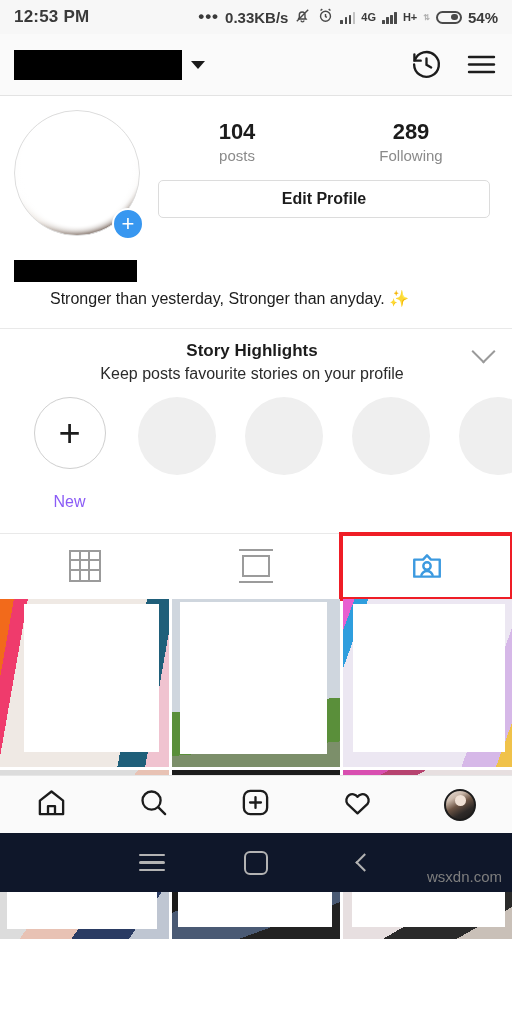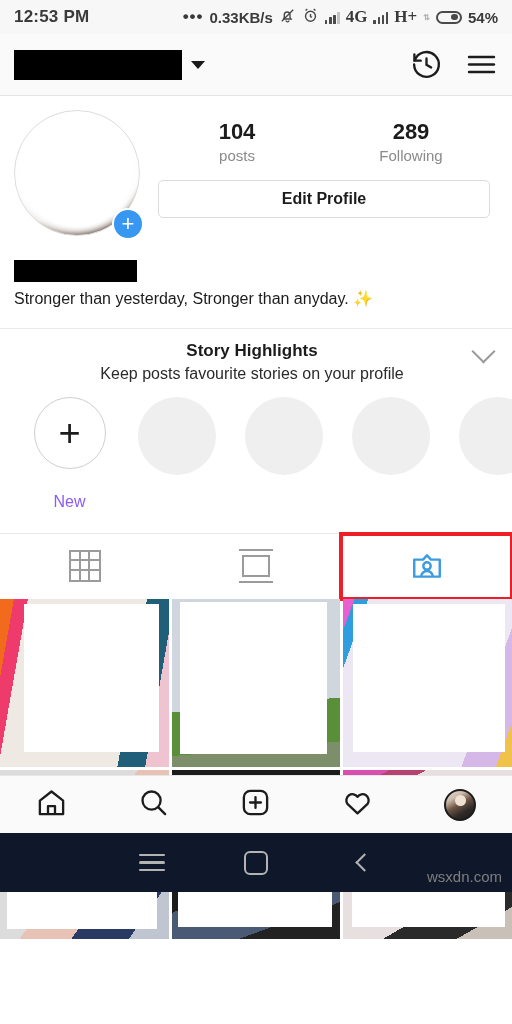--- a/index.html
+++ b/index.html
@@ -14,21 +14,21 @@
   
   .statusbar {
     height: 34px; background:#f7f7f7;
     display:flex; align-items:center; justify-content:space-between;
     padding: 0 14px; color:#3a3a3a;
   }
   .sb-time { font-size: 17px; font-weight: 700; letter-spacing:.2px; }
   .sb-right { display:flex; align-items:center; gap:6px; }
   .sb-dots { letter-spacing:1px; font-size:17px; font-weight:900; line-height:10px; }
   .sb-speed { font-size:15px; font-weight:700; }
-  .sb-4g, .sb-hp { font-size:17px; font-weight:700;font-family:Liberation Serif, serif; }
+  .sb-4g, .sb-hp { font-size:11px; font-weight:700; }
   .sb-pct { font-size:15px; font-weight:700; }
   .ico { display:inline-block; }
   .bars { display:inline-flex; align-items:flex-end; gap:1.5px; height:13px; }
   .bars i { display:block; width:2.6px; background:#4a4a4a; border-radius:.5px; }
   .bars i:nth-child(1){height:4px;} .bars i:nth-child(2){height:6.5px;}
   .bars i:nth-child(3){height:9px;} .bars i:nth-child(4){height:12px;}
   .bars i.dim{ background:#c2c2c2; }
   .batt { width:26px; height:13px; border:2px solid #4a4a4a; border-radius:7px; position:relative; display:inline-block; }
   .batt::after{ content:""; position:absolute; right:1.5px; top:1.5px; bottom:1.5px; width:7px; background:#4a4a4a; border-radius:4px; }
   .tinyhp { font-size:8px; font-weight:700; color:#b0b0b0; }
@@ -72,21 +72,21 @@
   .stat-lbl { font-size:15px; color:#8a8a8a; margin-top:1px; }
   .edit-btn {
     margin:16px 8px 0 8px; height:38px; border:1px solid #dcdcdc; border-radius:5px;
     background:#fff; display:flex;align-items:center;justify-content:center;
     font-size:16px; font-weight:700; color:#1c1c1c;
   }
 
   
   .bio { padding: 14px 14px 0 14px; }
   .name-redact { width:123px; height:22px; background:#000; }
-  .bio-text { font-size:16px; color:#1c1c1c; margin-top:6px; line-height:1.35; }
+  .bio-text { font-size:16px; color:#1c1c1c; margin-top:6px; line-height:1.35;margin-left:36px; }
   .sparkle { color:#f5c518; }
 
   .divider { height:1px; background:#e9e9e9; margin-top:18px; }
 
   
   .hl { padding: 12px 8px 0 0; position:relative; }
   .hl-title { text-align:center; font-size:17px; font-weight:700; color:#1c1c1c; }
   .hl-sub { text-align:center; font-size:16px; color:#2b2b2b; margin-top:4px; }
   .hl-chev {
     position:absolute; right:20px; top:14px; width:17px;height:17px;

